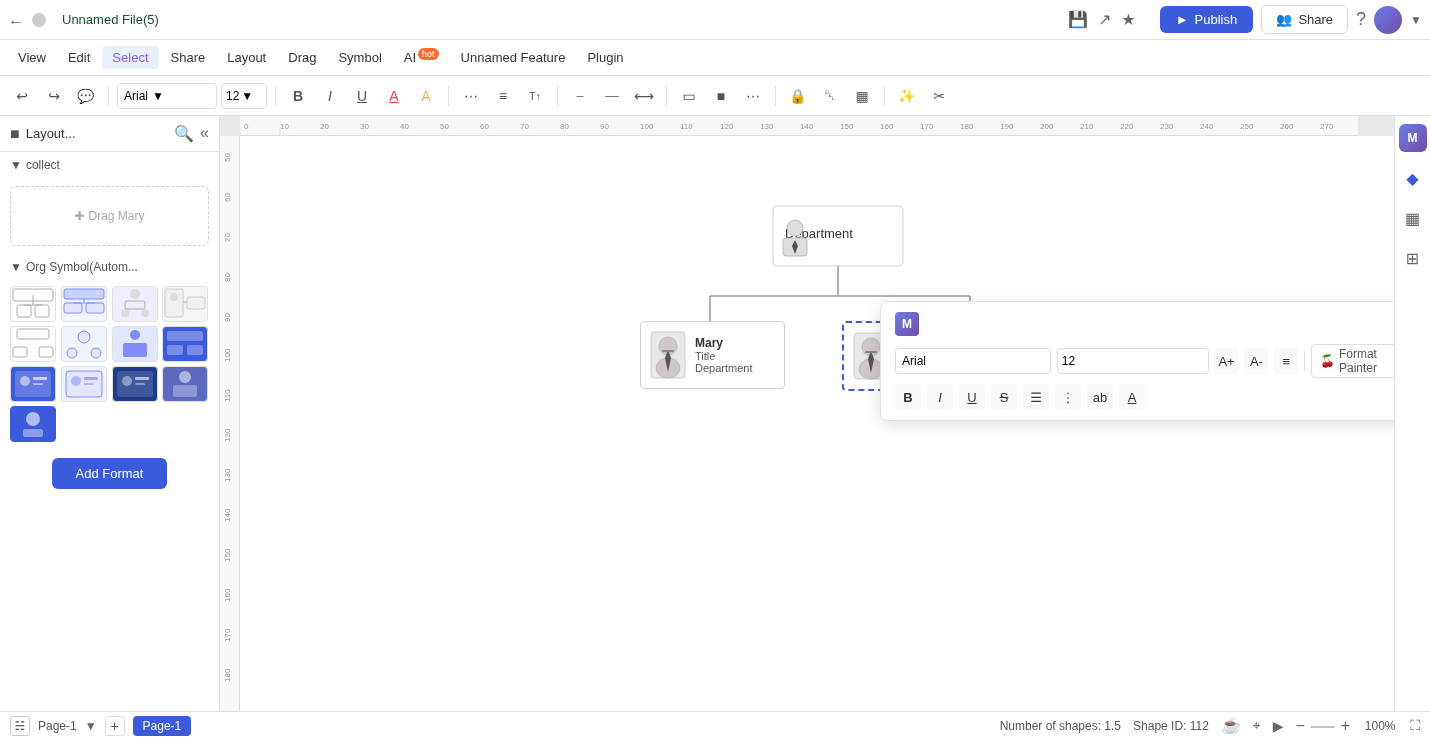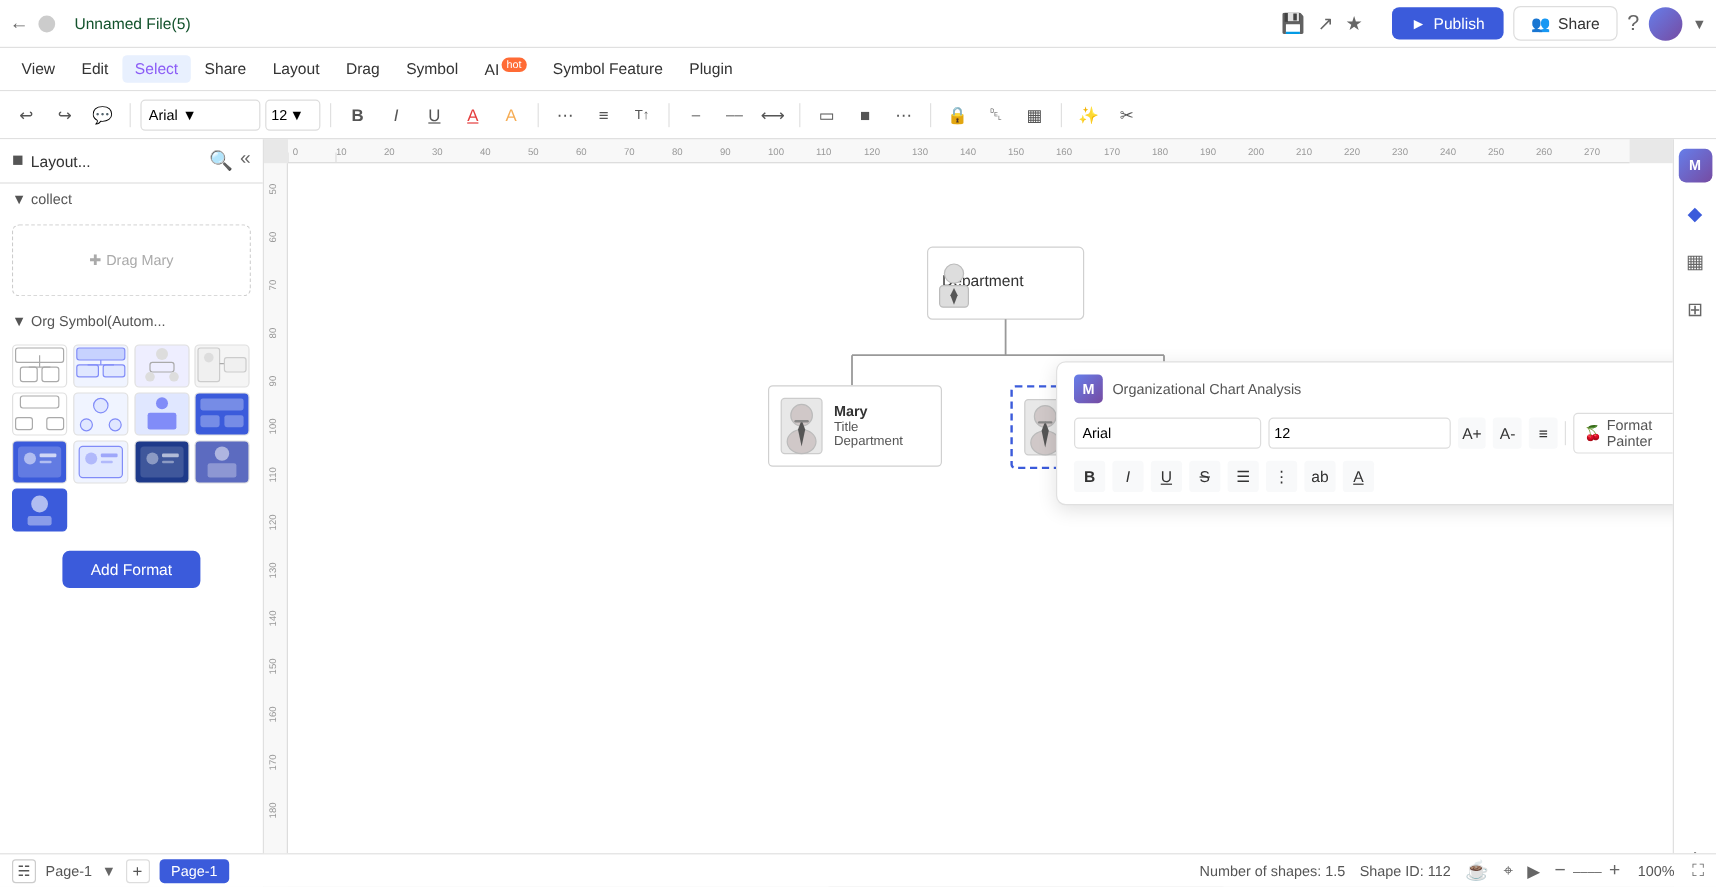--- a/index.html
+++ b/index.html
@@ -167,21 +167,21 @@
 
 <div id="menubar">
   <span class="menu-item">View</span>
   <span class="menu-item">Edit</span>
   <span class="menu-item active">Select</span>
   <span class="menu-item">Share</span>
   <span class="menu-item">Layout</span>
   <span class="menu-item">Drag</span>
   <span class="menu-item">Symbol</span>
   <span class="menu-item">AI<span class="ai-badge">hot</span></span>
-  <span class="menu-item">Symbol Feature</span>
+  <span class="menu-item">Unnamed Feature</span>
   <span class="menu-item">Plugin</span>
 </div>
 
 <div id="toolbar">
   <div class="toolbar-btn">↩</div>
   <div class="toolbar-btn">↪</div>
   <div class="toolbar-btn">💬</div>
   <div class="toolbar-sep"></div>
   <div class="font-selector">
     <span>Arial</span>
@@ -414,21 +414,20 @@
         <text x="2" y="498" font-size="8" fill="#999" transform="rotate(-90,10,498)">170</text>
         <text x="2" y="538" font-size="8" fill="#999" transform="rotate(-90,10,538)">180</text>
       </svg>
     </div>
 
     <div id="canvas">
 
       <div id="format-popup">
         <div class="popup-top-row">
           <div class="popup-logo">M</div>
-          <span class="popup-title">Organizational Chart Analysis</span>
 
         </div>
         <div class="popup-font-row">
           <input class="popup-font-sel" value="Arial" readonly="" style="">
           <input class="popup-size-sel" value="12" readonly="" style="">
           <button class="popup-btn">A+</button>
           <button class="popup-btn">A-</button>
           <button class="popup-btn">≡</button>
           <div class="popup-sep"></div>
           <div class="format-painter">

